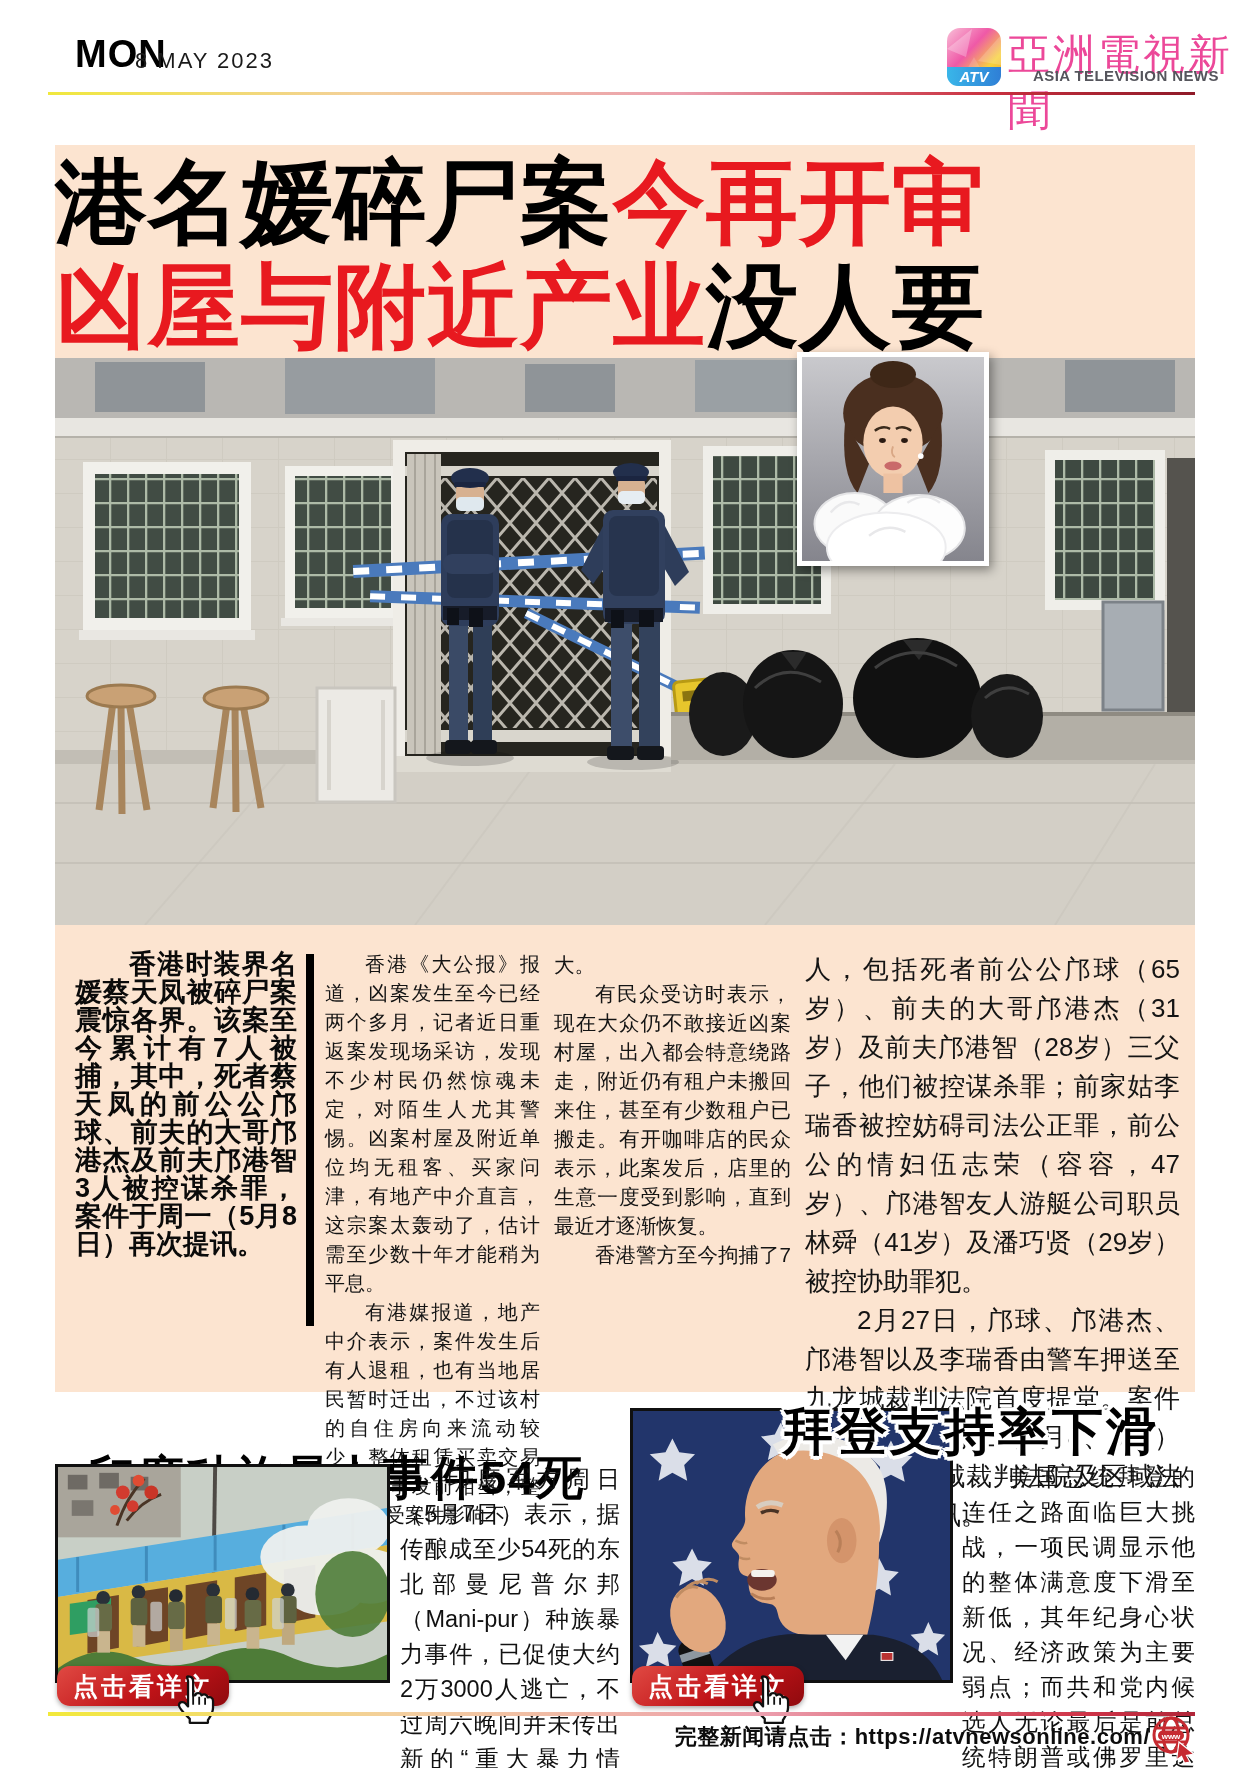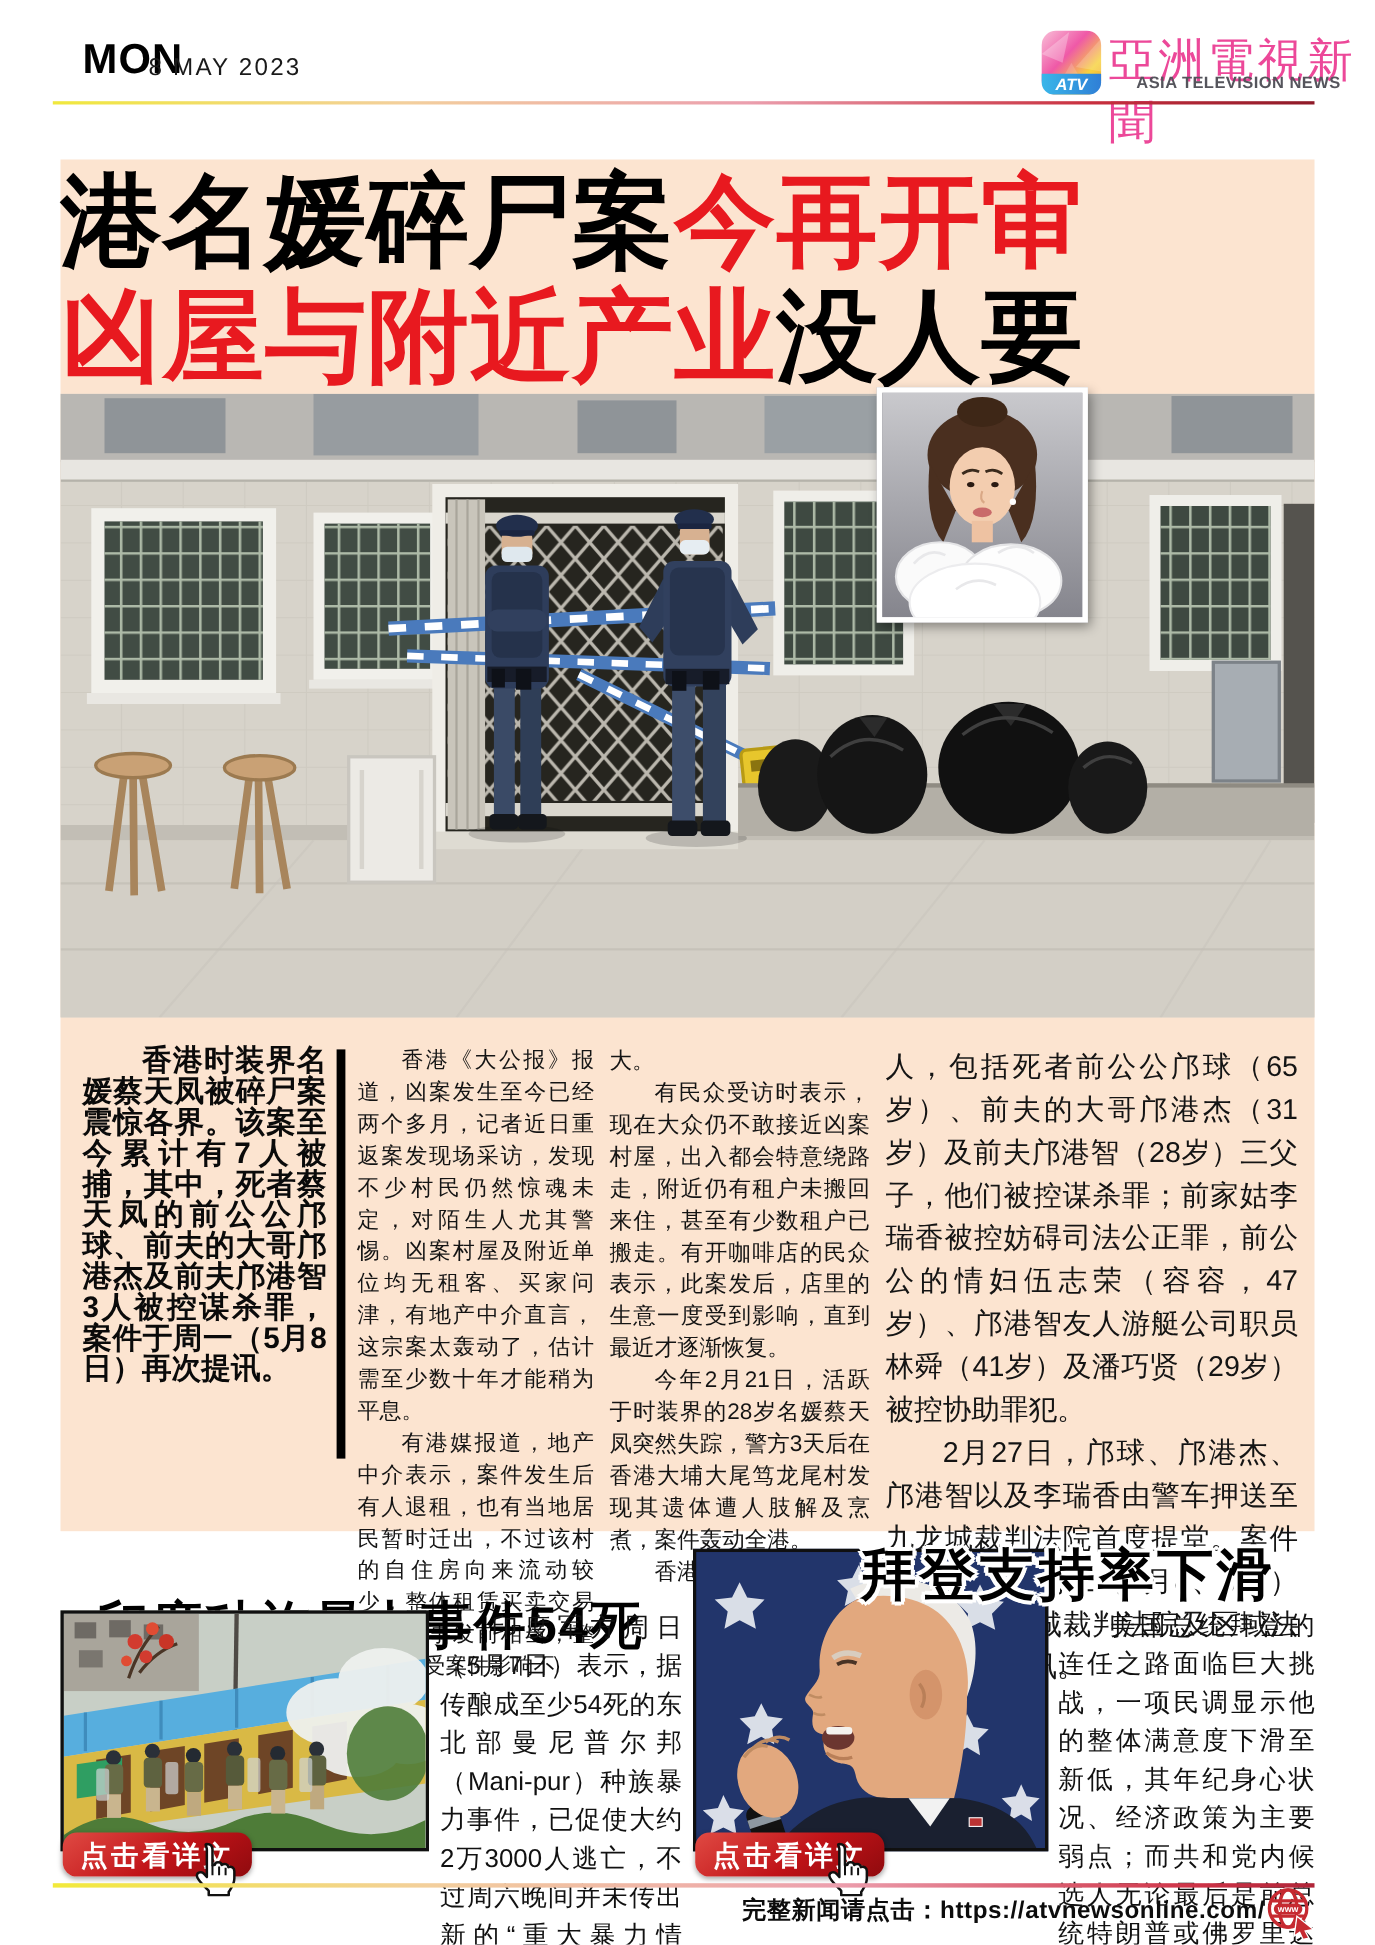--- a/index.html
+++ b/index.html
@@ -285,21 +285,20 @@
       <p class="ind">香港时装界名媛蔡天凤被碎尸案震惊各界。该案至今累计有7人被捕，其中，死者蔡天凤的前公公邝球、前夫的大哥邝港杰及前夫邝港智3人被控谋杀罪，案件于周一（5月8日）再次提讯。</p>
     </div>
     <div class="vbar"></div>
     <div class="c2">
       <p class="ind">香港《大公报》报道，凶案发生至今已经两个多月，记者近日重返案发现场采访，发现不少村民仍然惊魂未定，对陌生人尤其警惕。凶案村屋及附近单位均无租客、买家问津，有地产中介直言，这宗案太轰动了，估计需至少数十年才能稍为平息。</p>
       <p class="ind">有港媒报道，地产中介表示，案件发生后有人退租，也有当地居民暂时迁出，不过该村的自住房向来流动较少，整体租赁买卖交易数量与事发前相当，整体价格受案件影响不</p>
     </div>
     <div class="c3">
       <p>大。</p>
       <p class="ind">有民众受访时表示，现在大众仍不敢接近凶案村屋，出入都会特意绕路走，附近仍有租户未搬回来住，甚至有少数租户已搬走。有开咖啡店的民众表示，此案发后，店里的生意一度受到影响，直到最近才逐渐恢复。</p>
-      <p class="ind">今年2月21日，活跃于时装界的28岁名媛蔡天凤突然失踪，警方3天后在香港大埔大尾笃龙尾村发现其遗体遭人肢解及烹煮，案件轰动全港。</p>
       <p class="ind">香港警方至今拘捕了7</p>
     </div>
     <div class="c4">
       <p>人，包括死者前公公邝球（65岁）、前夫的大哥邝港杰（31岁）及前夫邝港智（28岁）三父子，他们被控谋杀罪；前家姑李瑞香被控妨碍司法公正罪，前公公的情妇伍志荣（容容，47岁）、邝港智友人游艇公司职员林舜（41岁）及潘巧贤（29岁）被控协助罪犯。</p>
       <p class="ind">2月27日，邝球、邝港杰、邝港智以及李瑞香由警车押送至九龙城裁判法院首度提堂。案件将于周一及周二（5月8、9日）分别在九龙城裁判法院及区域法院提堂及提讯。</p>
     </div>
   </div>
 
   <div class="abs sec-hl india-hl">印度种族暴力事件54死</div>
   <div class="abs india-img">

